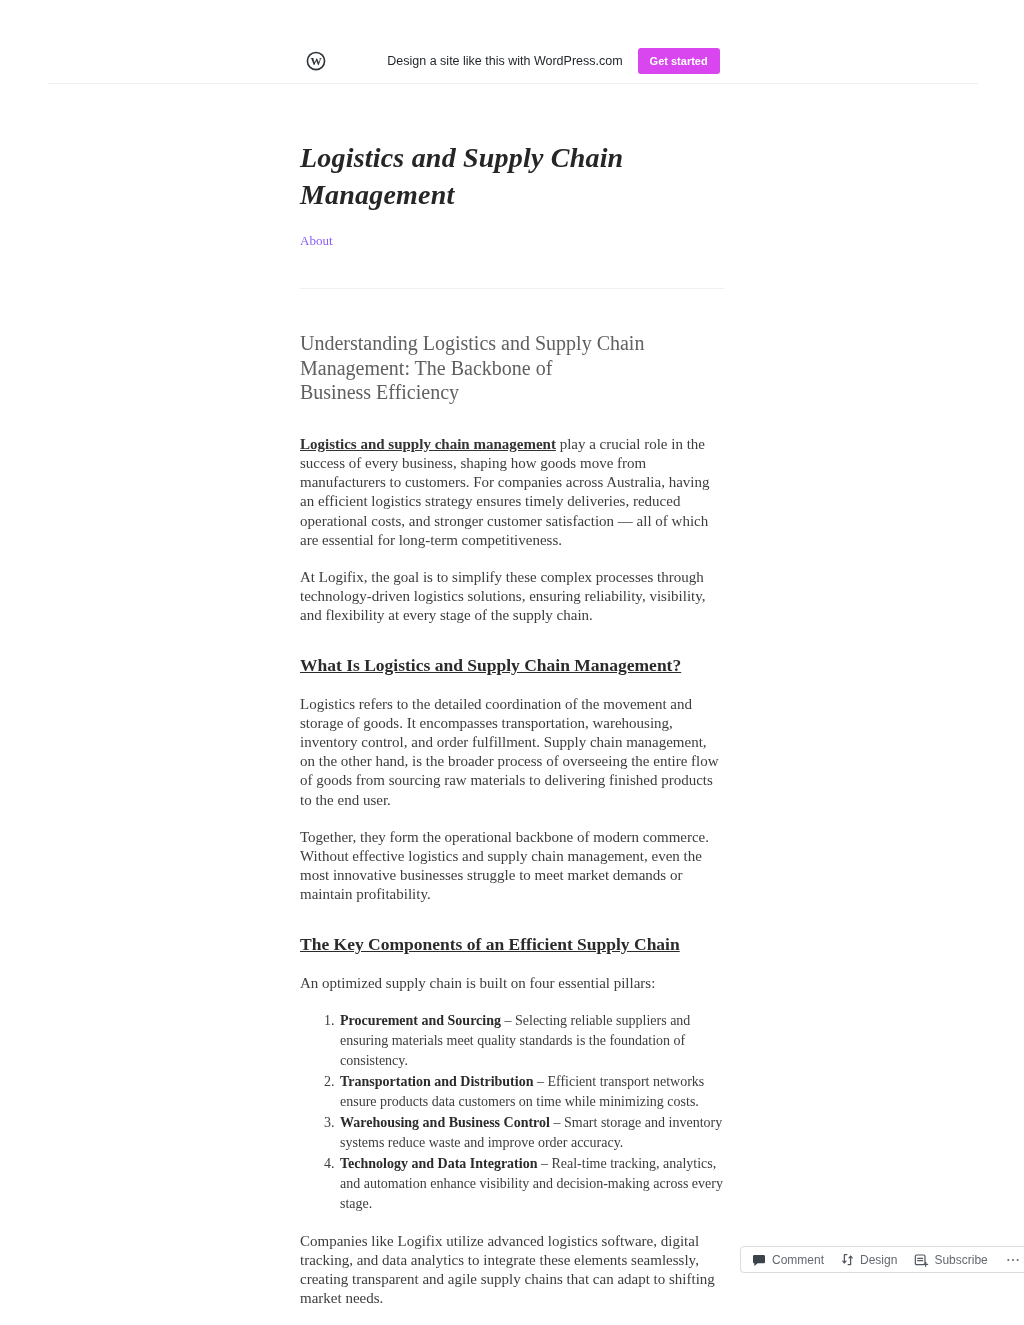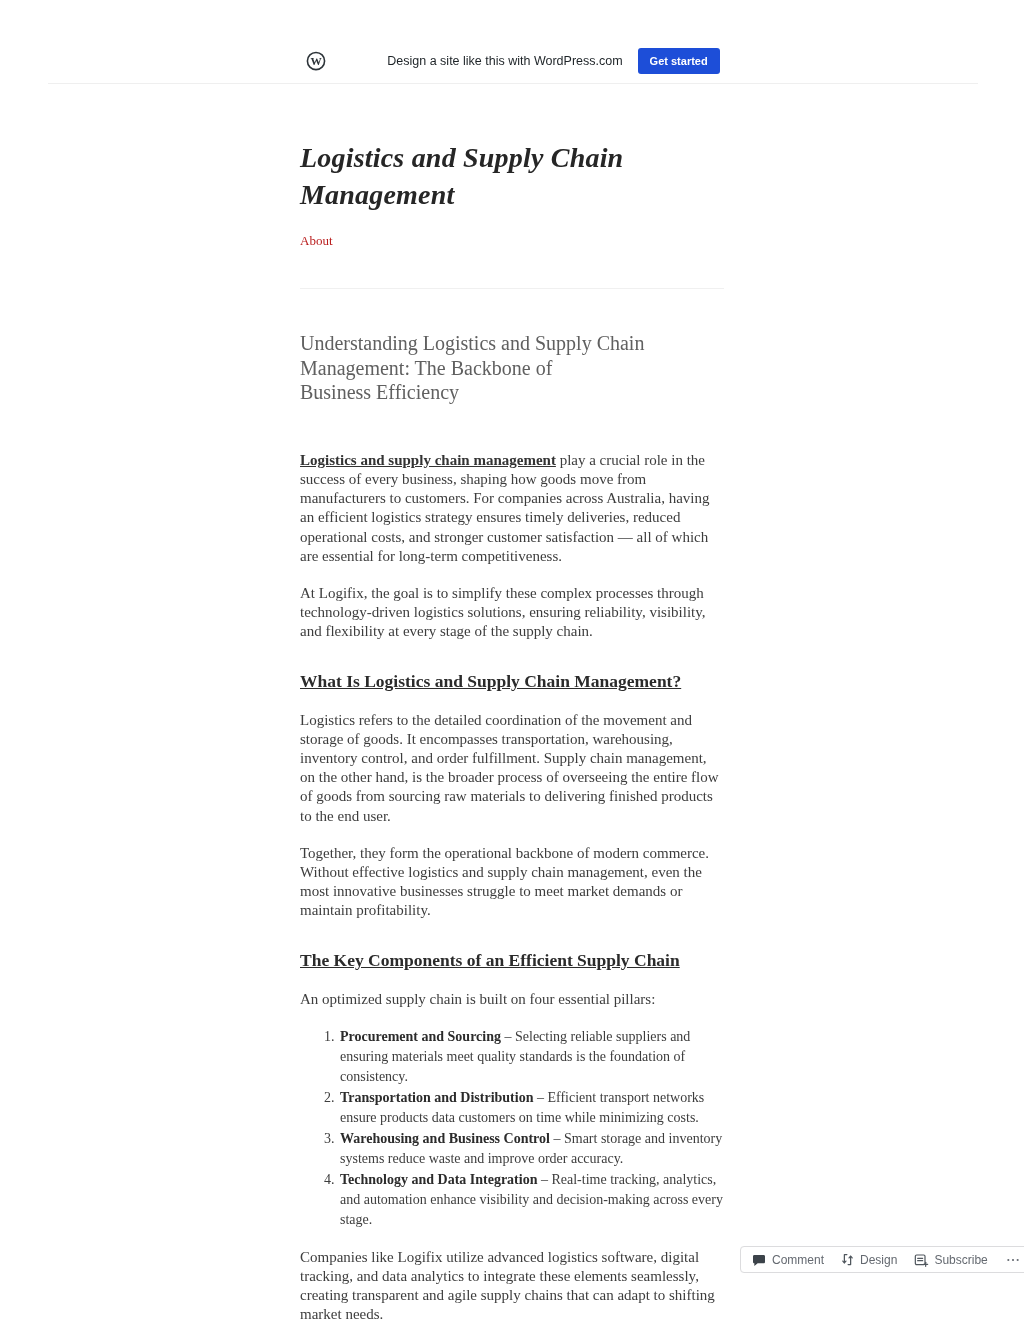--- a/index.html
+++ b/index.html
@@ -16,49 +16,49 @@
   
   .wp-banner { padding: 0 46px 0 48px; background: #ffffff; }
   .wp-banner-inner {
     padding-top: 48px; padding-bottom: 9px;
     border-bottom: 1px solid #efefef;
     display: flex; align-items: center; justify-content: center; gap: 15px;
     font-family: "Liberation Sans", sans-serif;
   }
   .wp-banner-msg { font-size: 12.5px; color: #1d2327; margin-left: 46px; }
   .wp-banner-btn {
-    background: #1d4ed8; color: #ffffff; border: none;
+    background: #d946ef; color: #ffffff; border: none;
     font-family: "Liberation Sans", sans-serif;
     font-size: 11px; font-weight: bold;
     padding: 7px 12px; border-radius: 3px; cursor: pointer;
   }
   .wp-logo-svg { display: block; }
 
   
   .content { width: 424px; margin-left: 300px; }
 
   .site-header { margin-top: 56px; }
   .site-title {
     font-size: 28px; font-weight: bold; font-style: italic;
     color: #262626; line-height: 1.32; margin: 0;
     letter-spacing: 0.2px;
   }
   .site-nav { margin-top: 17px; }
   .site-nav a {
-    font-size: 13px; color: #b91c1c; text-decoration: none;
+    font-size: 13px; color: #8b5cf6; text-decoration: none;
   }
   .header-divider {
     border: none; border-top: 1px solid #f0f0f0;
     margin: 39px 0 0 0;
   }
 
   .post { margin-top: 42px; }
   .post-title {
     font-size: 20px; font-weight: normal; color: #606060;
-    line-height: 1.23; margin: 0 0 46px 0;
+    line-height: 1.23; margin: 0 0 30px 0;
     white-space: pre-line;
   }
   .post p {
     font-size: 15px; line-height: 19.2px;
     margin: 0 0 18px 0; color: #3d3d3d;
   }
   .post h2 {
     font-size: 17.5px; font-weight: bold; color: #2b2b2b;
     margin: 29px 0 19px 0; line-height: 1.2; text-decoration: underline;
   }

